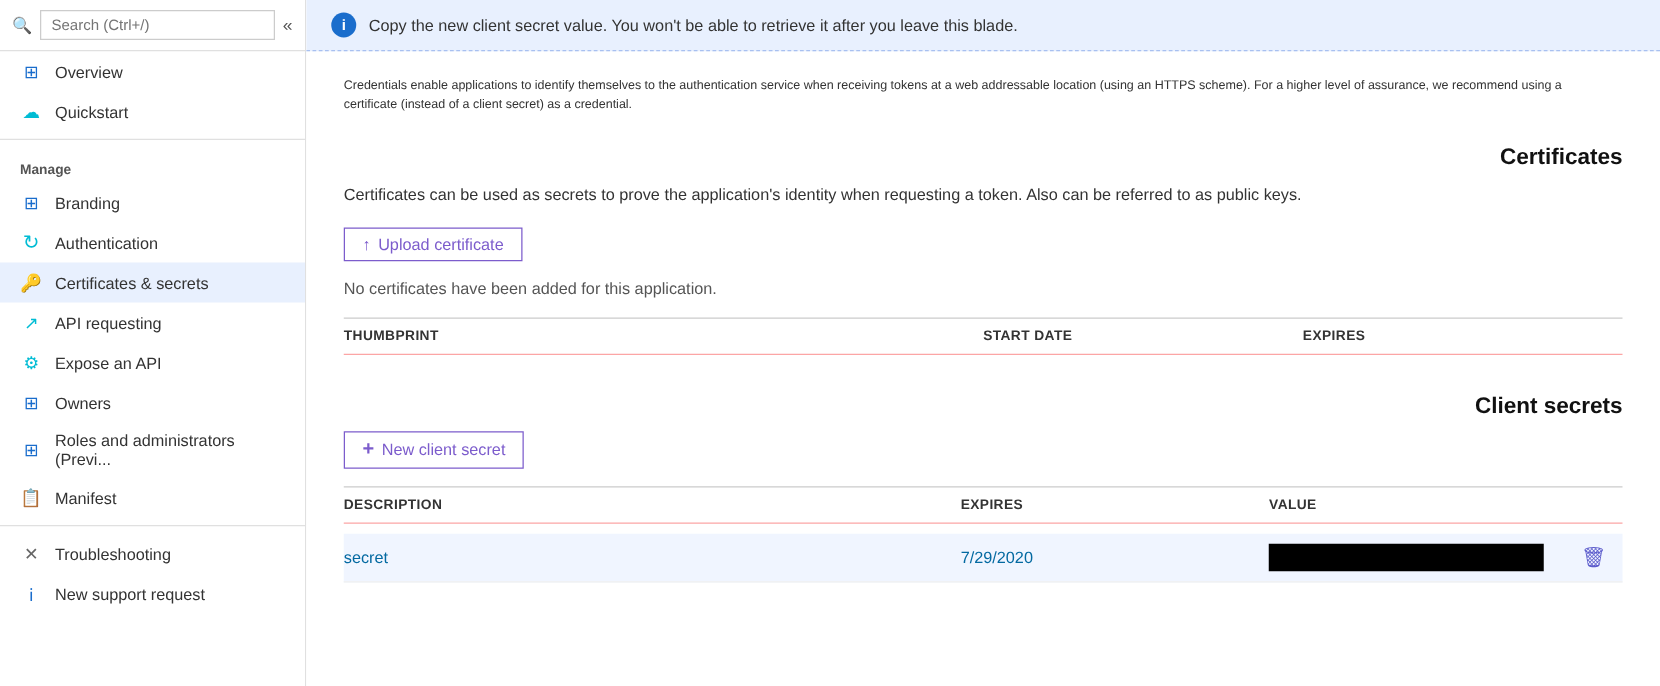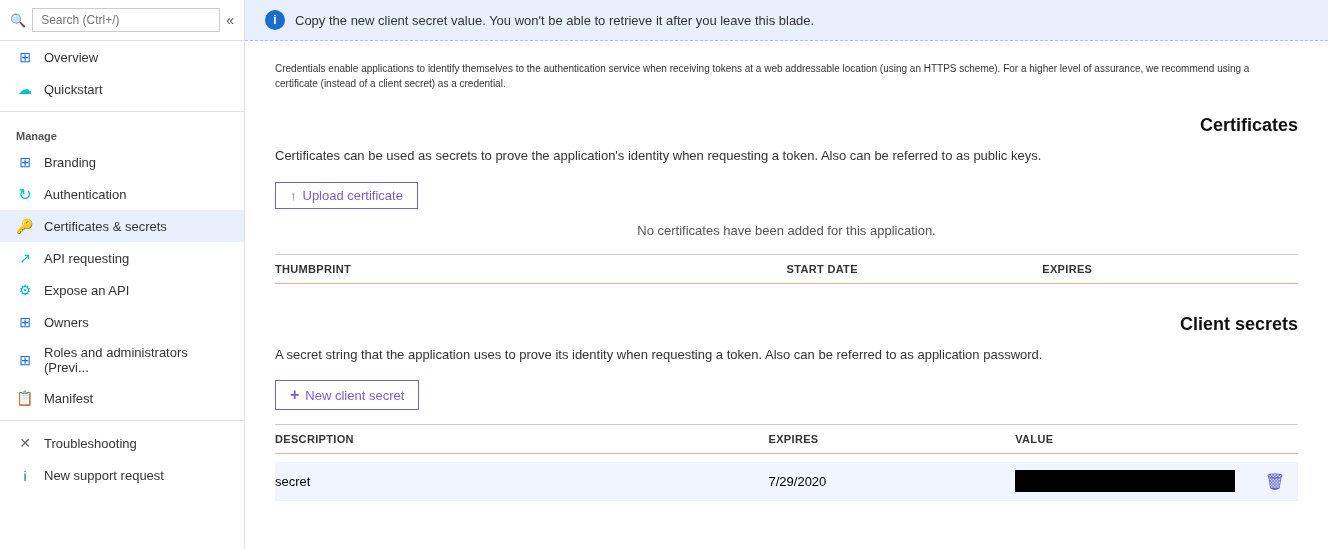--- a/index.html
+++ b/index.html
@@ -137,21 +137,20 @@
       cursor: pointer;
       display: inline-flex;
       align-items: center;
       gap: 6px;
       margin-bottom: 14px;
     }
     .no-certs-text {
       font-size: 13px;
       color: #555;
       margin-bottom: 16px;
-      text-align: center;
     }
     .table-header {
       display: grid;
       border-top: 1px solid #ccc;
       border-bottom: 1px solid #fca5a5;
       padding: 8px 0;
       margin-bottom: 8px;
     }
     .certs-table .table-header {
       grid-template-columns: 2fr 1fr 1fr;
@@ -173,21 +172,21 @@
       border-bottom: 1px solid #f0f0f0;
     }
     .table-row.highlighted {
       background: #f0f5ff;
     }
     .secrets-table .table-row {
       grid-template-columns: 2fr 1fr 1fr 36px;
     }
     .table-cell {
       font-size: 13px;
-      color: #000000;
+      color: #0369a1;
       padding-right: 10px;
     }
     .secret-value-box {
       background: #000;
       height: 22px;
       width: 220px;
     }
     .delete-icon {
       color: #5c5ccc;
       cursor: pointer;
@@ -310,21 +309,20 @@
         <div class="table-header">
           <span class="table-header-cell">THUMBPRINT</span>
           <span class="table-header-cell">START DATE</span>
           <span class="table-header-cell">EXPIRES</span>
         </div>
       </div>
     </div>
 
     <div>
       <h2 class="section-title">Client secrets</h2>
-      <p class="section-description">A secret string that the application uses to prove its identity when requesting a token. Also can be referred to as application password.</p>
       <button class="new-secret-btn">
         <span style="color:#7c5ccc; font-size:16px; font-weight:bold;">+</span>
         <span>New client secret</span>
       </button>
       <div class="secrets-table">
         <div class="table-header">
           <span class="table-header-cell">DESCRIPTION</span>
           <span class="table-header-cell">EXPIRES</span>
           <span class="table-header-cell">VALUE</span>
           <span class="table-header-cell"></span>

